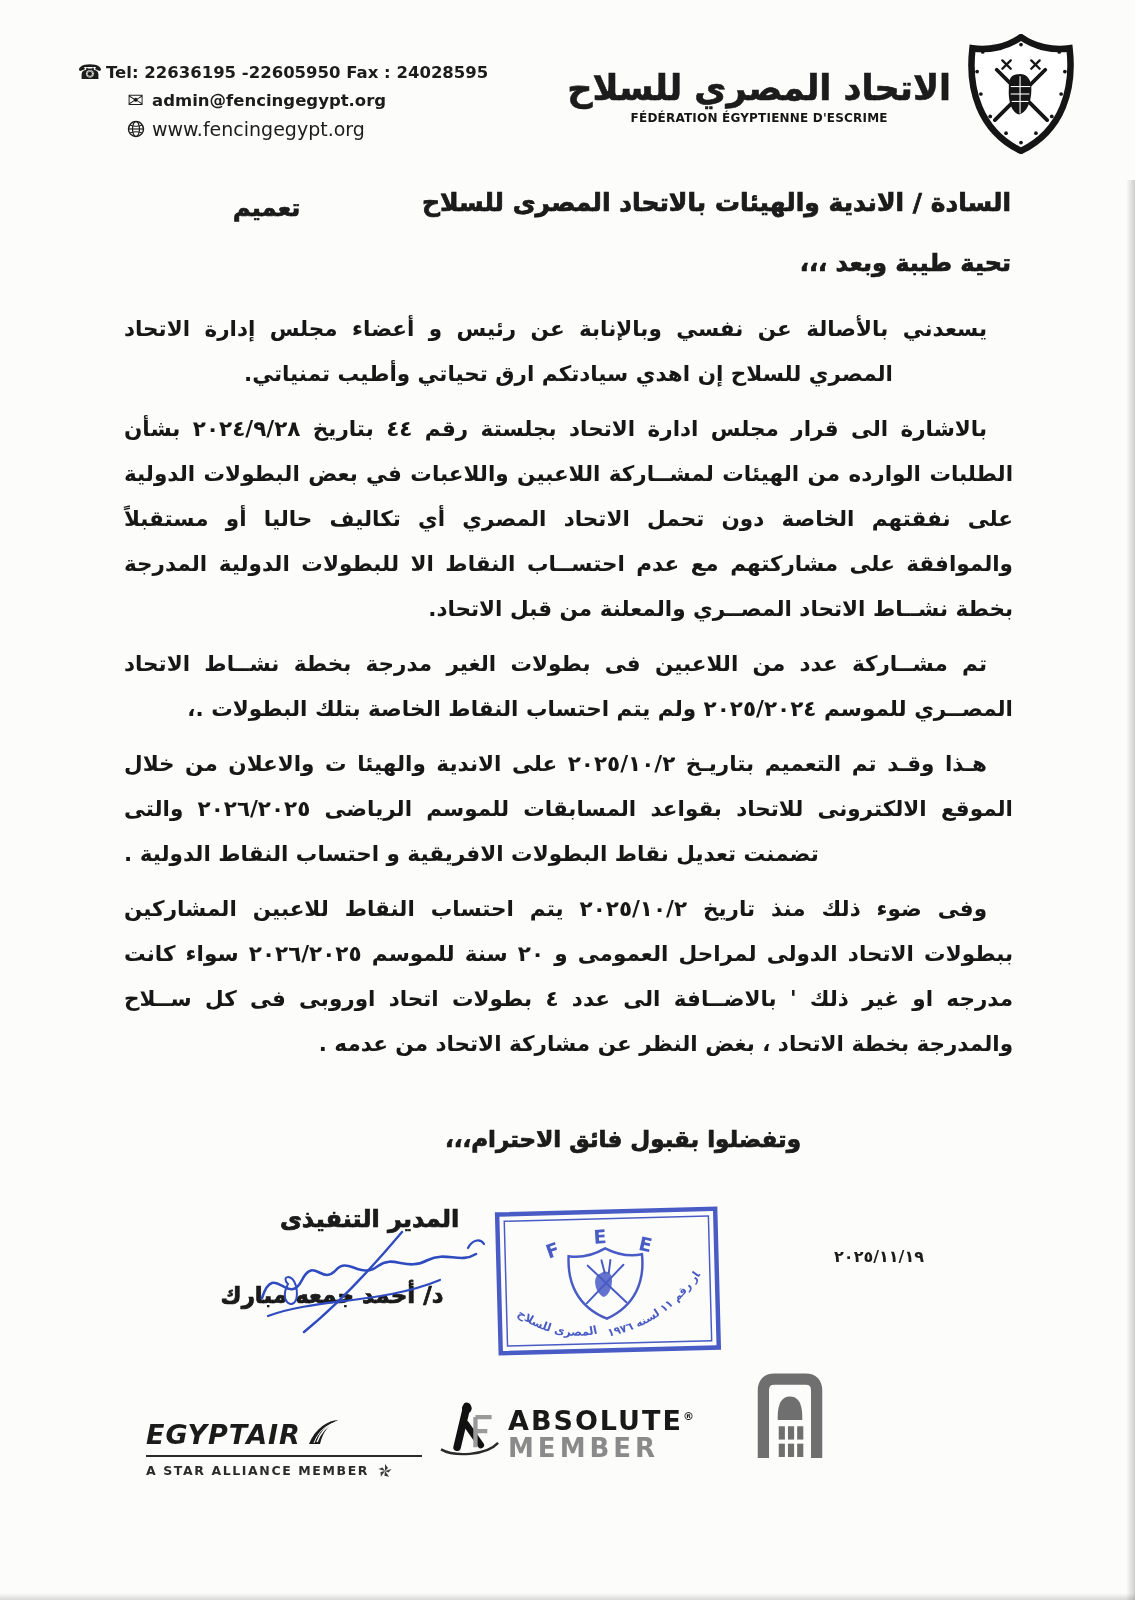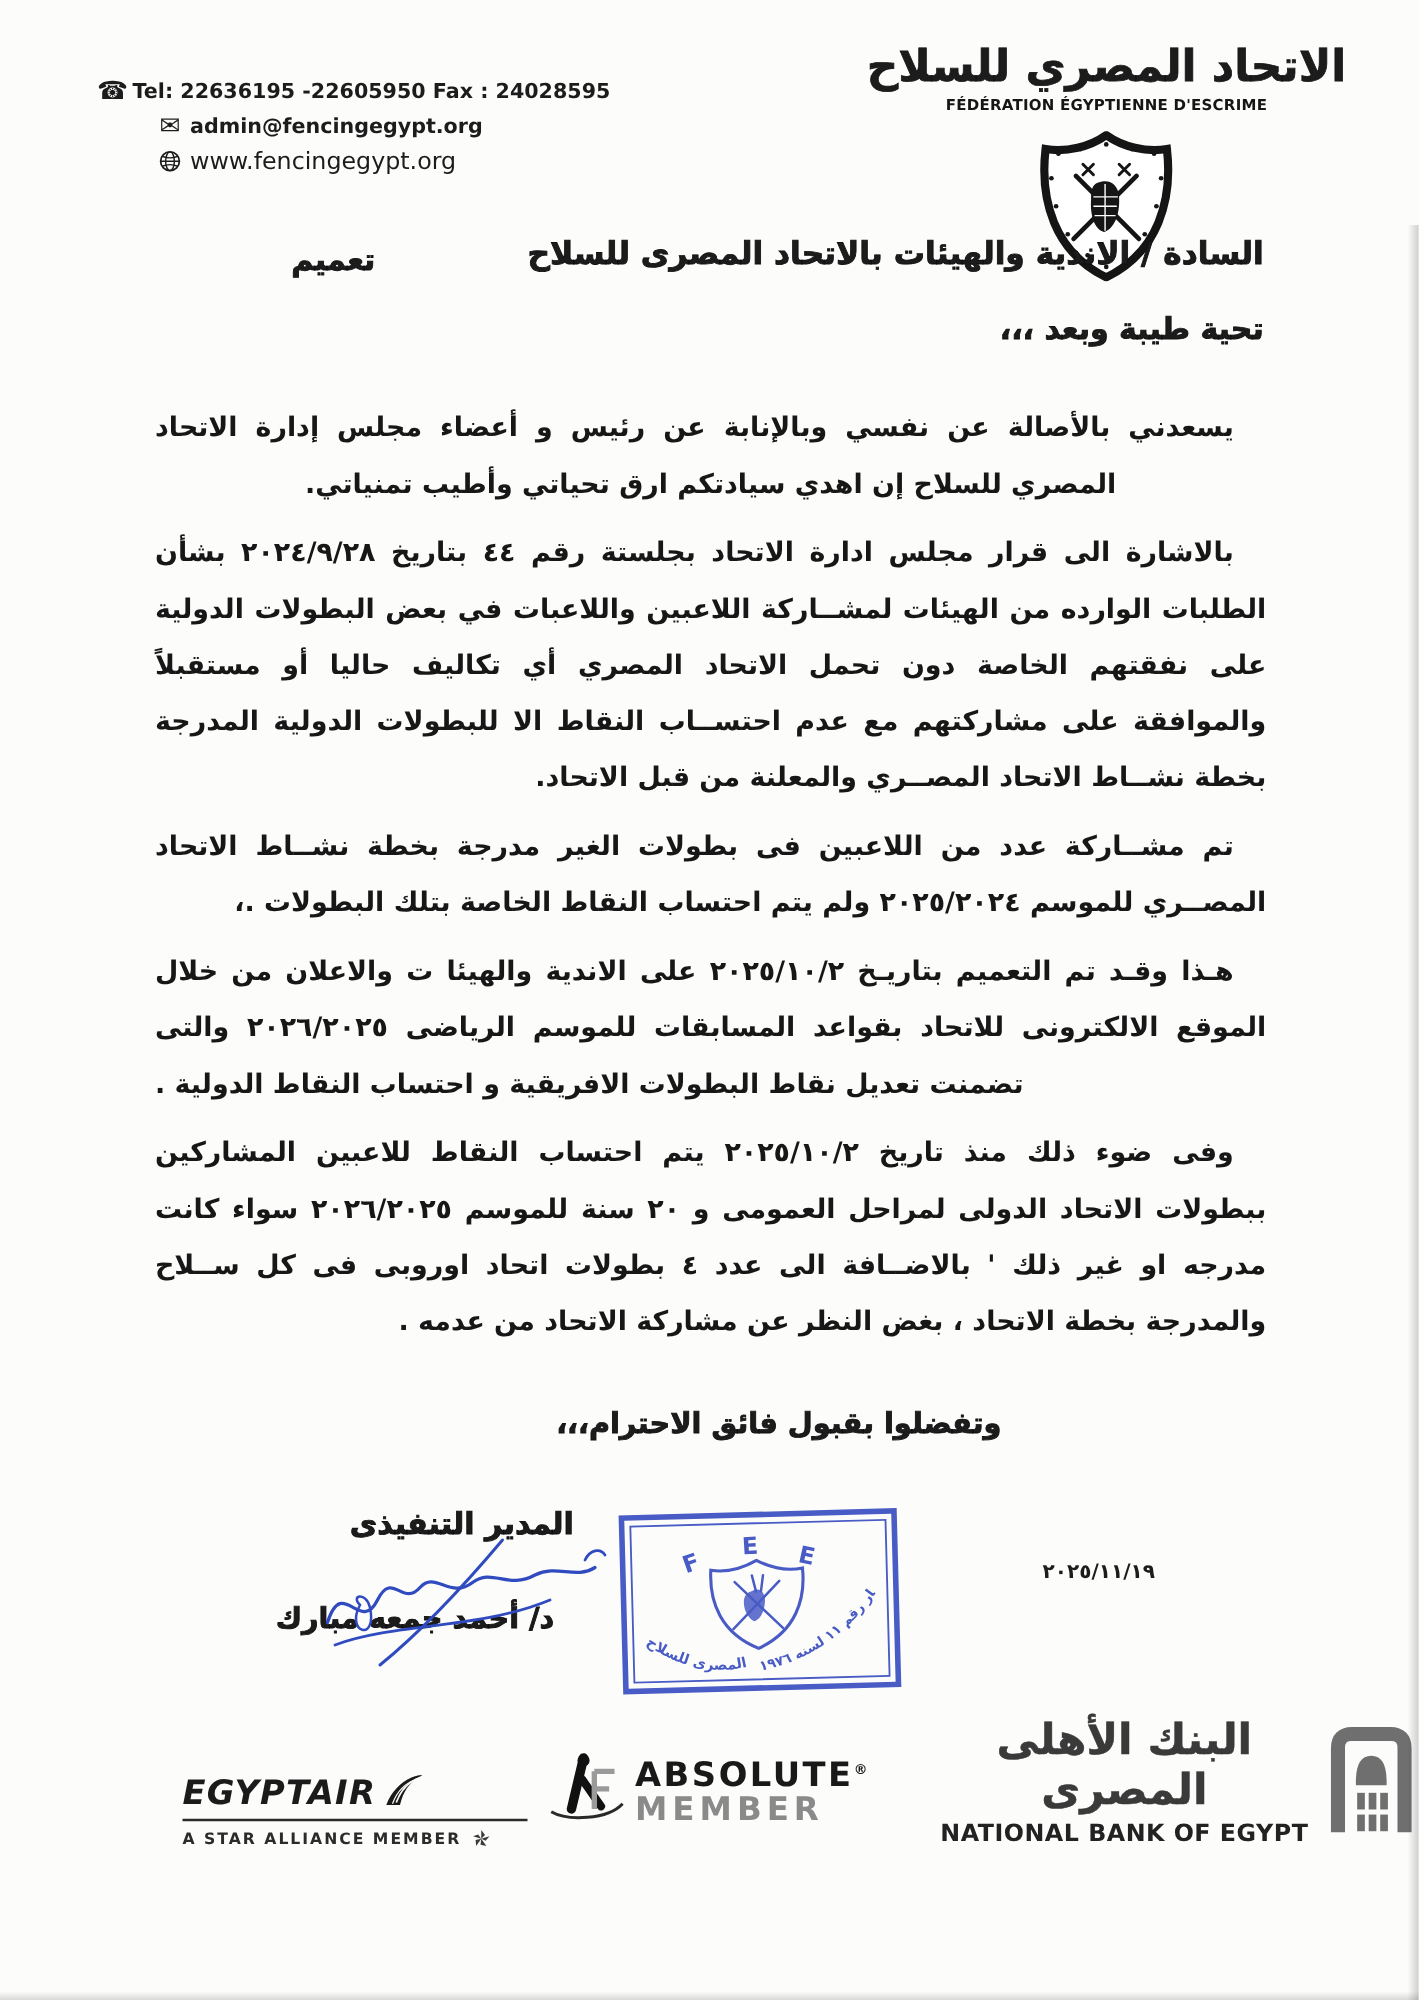--- a/index.html
+++ b/index.html
@@ -10,32 +10,32 @@
   }
   .page{position:absolute;inset:0;}
 
   
   .contact{position:absolute;top:58px;left:74px;direction:ltr;}
   .c-line{display:flex;align-items:center;height:28px;font-weight:bold;font-size:16.5px;}
   .c-line.indent{padding-left:46px;}
   .c-line .icn{display:inline-flex;align-items:center;justify-content:center;width:32px;font-size:20px;}
   .c-line.www{font-weight:normal;font-size:19px;height:30px;}
 
-  .brand{position:absolute;top:34px;right:58px;display:flex;align-items:center;gap:14px;flex-direction:column;}
+  .brand{position:absolute;top:34px;right:58px;display:flex;align-items:center;gap:14px;}
   .brand-text{text-align:center;}
   .brand-ar{font-size:35px;font-weight:900;-webkit-text-stroke:0.6px #141414;direction:rtl;}
   .brand-fr{font-size:12px;font-weight:bold;letter-spacing:0.2px;margin-top:3px;color:#161616;}
 
   
   .addressee{position:absolute;top:188px;right:124px;direction:rtl;font-size:25px;font-weight:900;-webkit-text-stroke:0.7px #101010;}
   .doc-type{position:absolute;top:194px;left:233px;direction:rtl;font-size:24px;font-weight:900;-webkit-text-stroke:0.7px #101010;}
   .greeting{position:absolute;top:249px;right:124px;direction:rtl;font-size:24px;font-weight:900;-webkit-text-stroke:0.7px #101010;}
 
   
-  .body-text{position:absolute;top:320px;right:122px;left:124px;direction:rtl;}
+  .body-text{position:absolute;top:306px;right:122px;left:124px;direction:rtl;}
   .body-text p{
     margin:0 0 10px 0;font-size:21.5px;font-weight:bold;line-height:45px;
     text-align:justify;color:#171717;text-indent:26px;
   }
   .body-text p.center-last{text-align-last:center;}
   .body-text p.left-last{text-align-last:left;}
   .closing{position:absolute;top:1126px;left:398px;width:450px;text-align:center;direction:rtl;
     font-size:23px;font-weight:900;-webkit-text-stroke:0.7px #101010;}
 
   
@@ -243,24 +243,20 @@
     </span>
     <div class="af-text">
       <div class="af-line1">
         <span>ABSOLUTE</span><sup>®</sup>
       </div>
       <div class="af-line2">MEMBER</div>
     </div>
   </div>
 
   <div class="nbe">
-    <div class="nbe-text">
-      <div class="nbe-ar">البنك الأهلى المصرى</div>
-      <div class="nbe-en">NATIONAL BANK OF EGYPT</div>
-    </div>
     <span>
       <svg width="76" height="86" viewBox="0 0 70 84">
         <path d="M9,84 V18 Q9,7 20,7 H50 Q61,7 61,18 V84" fill="none" stroke="#6f6f6f" stroke-width="11"></path>
         <path d="M23,44 Q23,24 35,24 Q47,24 47,44 V47 H23 Z" fill="#6f6f6f"></path>
         <g fill="#6f6f6f">
           <rect x="24" y="53" width="6" height="13"></rect>
           <rect x="33" y="53" width="6" height="13"></rect>
           <rect x="42" y="53" width="6" height="13"></rect>
           <rect x="24" y="70" width="6" height="13"></rect>
           <rect x="33" y="70" width="6" height="13"></rect>

